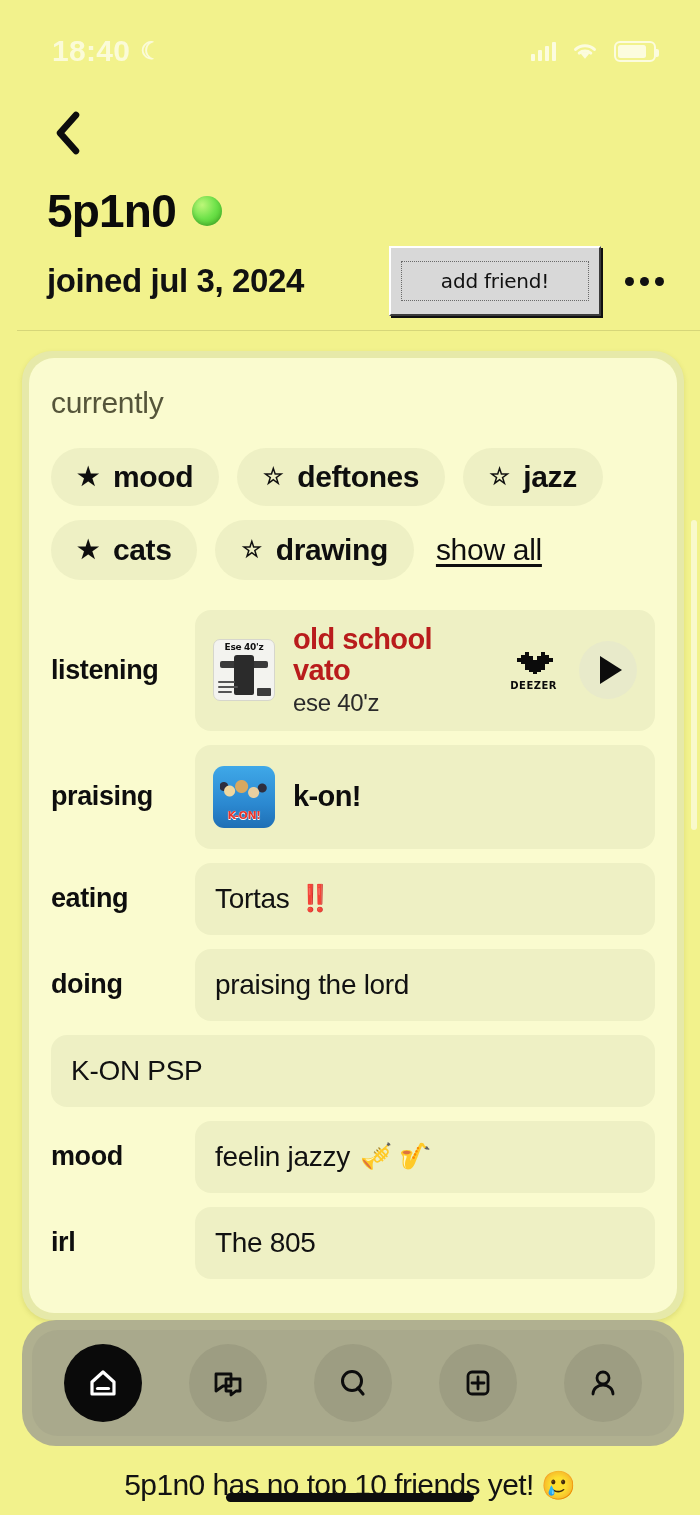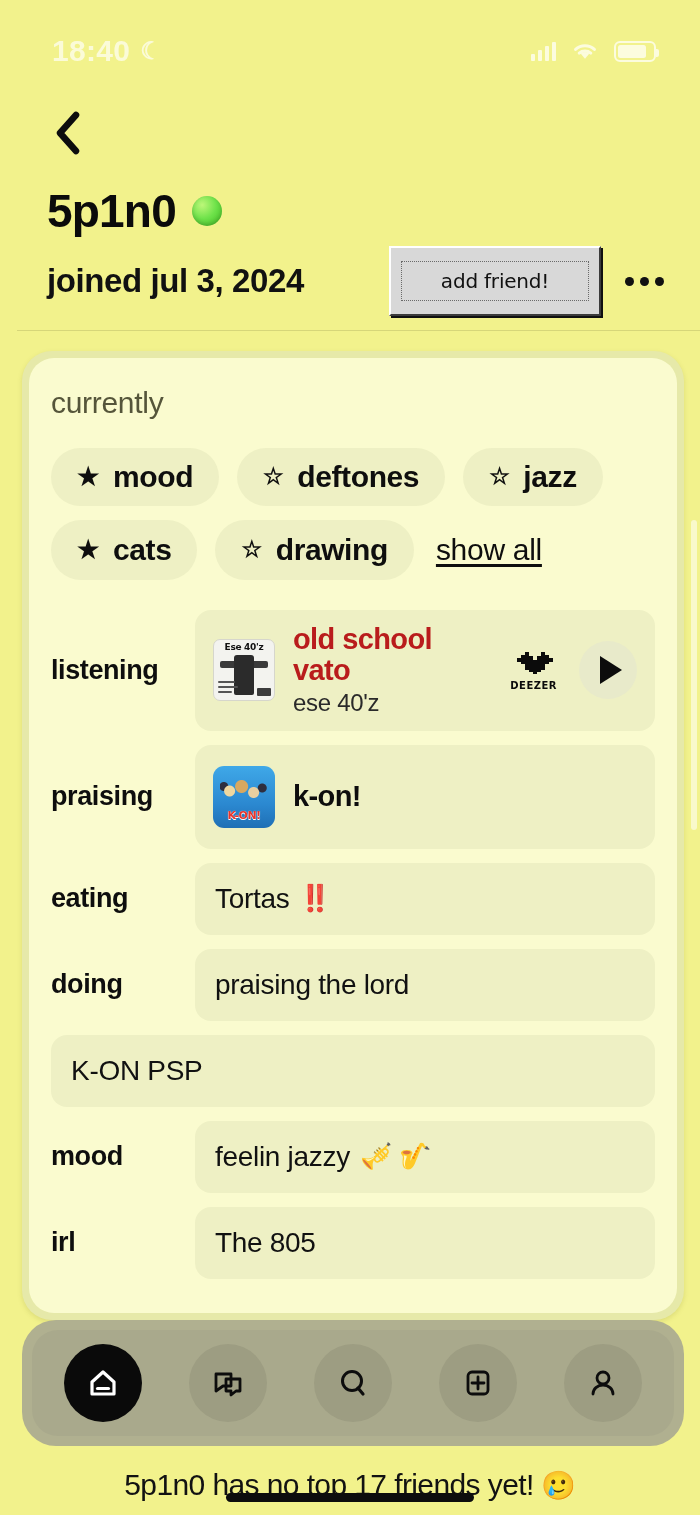--- a/index.html
+++ b/index.html
@@ -619,17 +619,17 @@
       <svg width="40" height="40" viewBox="0 0 40 40">
         <circle cx="20" cy="15" r="6" stroke="#0d0d0d" stroke-width="2.8" fill="none"></circle>
         <path d="M10 31 a10 9 0 0 1 20 0" stroke="#0d0d0d" stroke-width="2.8" fill="none" stroke-linecap="round"></path>
       </svg>
     </div>
 
   </div>
 </div>
 
 <div class="footer-note">
-  <span>5p1n0 has no top 17 friends yet!</span>
+  <span>5p1n0 has no top 10 friends yet!</span>
   <span class="emoji">🥲</span>
 </div>
 
 <div class="home-indicator"></div>
 
 </body></html>

